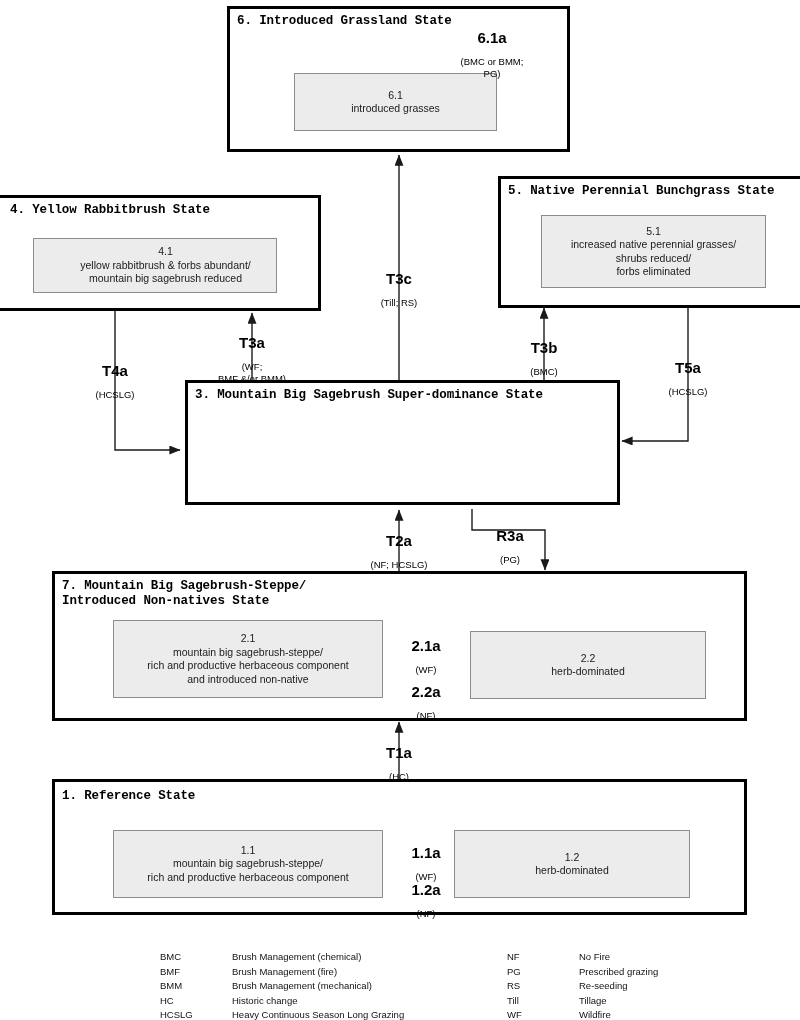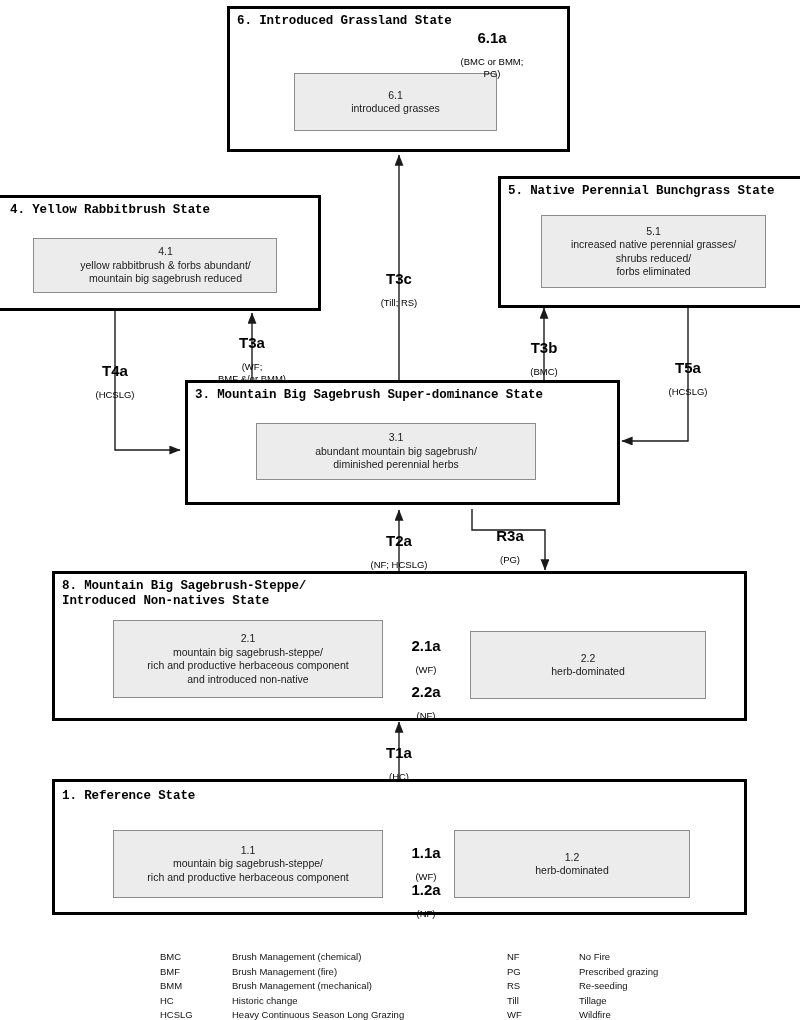--- a/index.html
+++ b/index.html
@@ -130,39 +130,34 @@
     <span class="targs">(BMC)</span>
   </div>
 
   <div class="tlabel" style="left:648px;top:350px;width:80px;">
     <span class="tcode">T5a</span>
     <span class="targs">(HCSLG)</span>
   </div>
 
   <div class="state" style="left:185px;top:380px;width:435px;height:125px;">
     <div class="state-title" style="left:7px;top:5px;">3. Mountain Big Sagebrush Super-dominance State</div>
-    <div class="phase" style="left:68px;top:40px;width:280px;height:57px;">
-      <span class="pid">3.1</span>
-      <span class="pdesc">abundant mountain big sagebrush/
-diminished perennial herbs</span>
-    </div>
   </div>
 
   <div class="tlabel" style="left:349px;top:523px;width:100px;">
     <span class="tcode">T2a</span>
     <span class="targs">(NF; HCSLG)</span>
   </div>
 
   <div class="tlabel" style="left:480px;top:518px;width:60px;">
     <span class="tcode">R3a</span>
     <span class="targs">(PG)</span>
   </div>
 
   <div class="state" style="left:52px;top:571px;width:695px;height:150px;">
-    <div class="state-title" style="left:7px;top:5px;">8. Mountain Big Sagebrush-Steppe/
+    <div class="state-title" style="left:7px;top:5px;">7. Mountain Big Sagebrush-Steppe/
 Introduced Non-natives State</div>
     <div class="phase" style="left:58px;top:46px;width:270px;height:78px;">
       <span class="pid">2.1</span>
       <span class="pdesc">mountain big sagebrush-steppe/
 rich and productive herbaceous component
 and introduced non-native</span>
     </div>
     <div class="phase" style="left:399px;top:57px;width:236px;height:68px;margin-left:16px;">
       <span class="pid">2.2</span>
       <span class="pdesc">herb-dominated</span>

